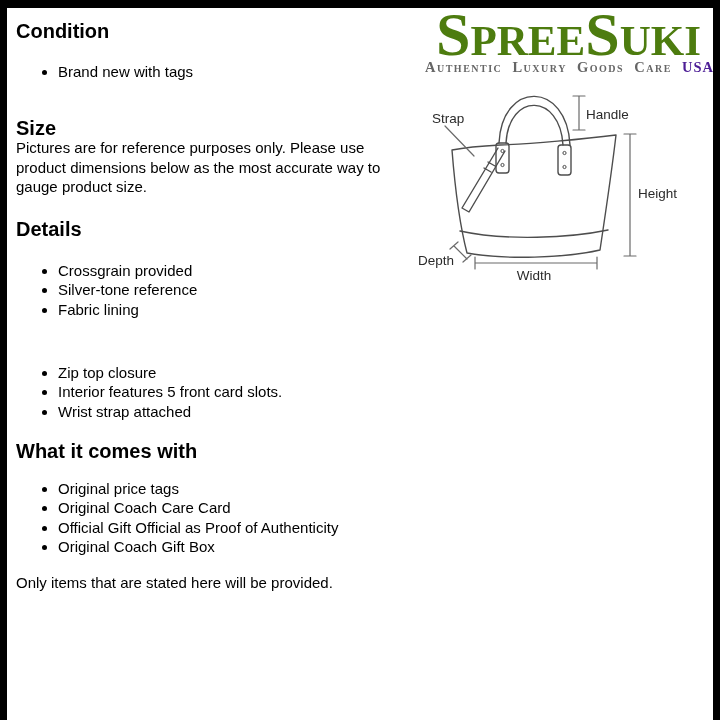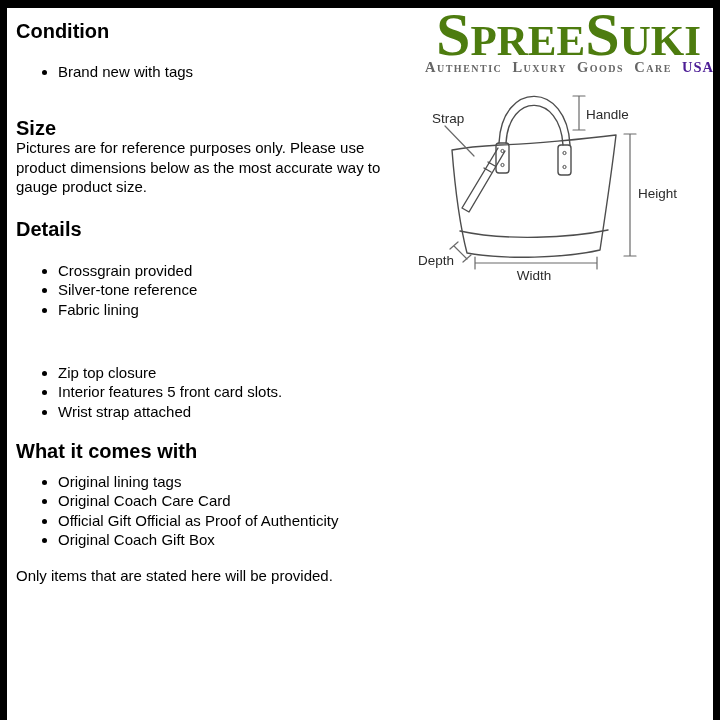--- a/index.html
+++ b/index.html
@@ -82,23 +82,23 @@
     <li>Silver-tone reference</li>
     <li>Fabric lining</li>
   </ul>
 
   <ul style="margin-bottom:21px">
     <li>Zip top closure</li>
     <li>Interior features 5 front card slots.</li>
     <li>Wrist strap attached</li>
   </ul>
 
-  <p class="sec-heading" style="margin-bottom:10px">What it comes with</p>
+  <p class="sec-heading" style="margin-bottom:17px">What it comes with</p>
   <ul style="margin-bottom:17px">
-    <li>Original lining tags</li>
+    <li>Original price tags</li>
     <li>Original Coach Care Card</li>
     <li>Official Gift Official as Proof of Authenticity</li>
     <li>Original Coach Gift Box</li>
   </ul>
 
   <p>Only items that are stated here will be provided.</p>
 </div>
 
 <div class="logo"><span class="lg">S</span><span class="sm">PREE</span><span class="lg">S</span><span class="sm">UKI</span></div>
 <div class="tagline"><span>Authentic Luxury Goods Care</span> <span class="usa">USA</span></div>

